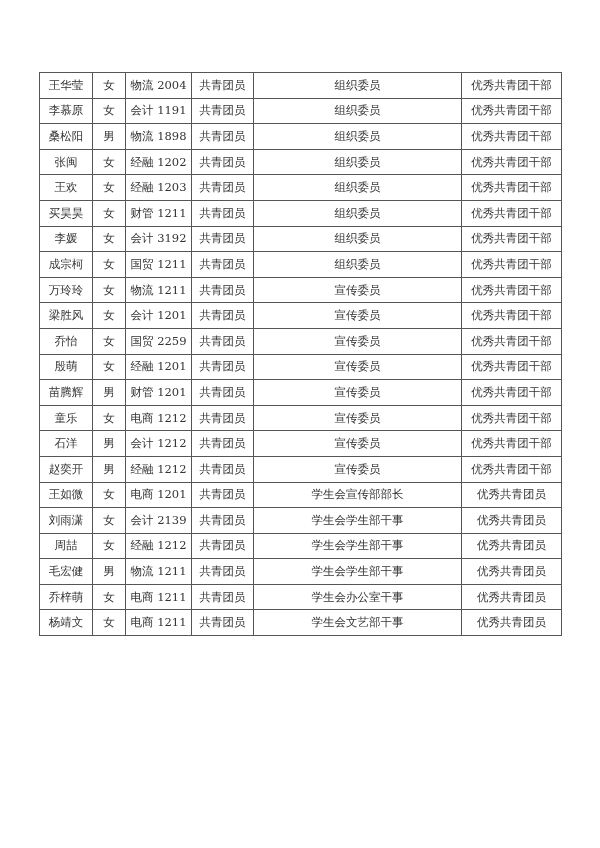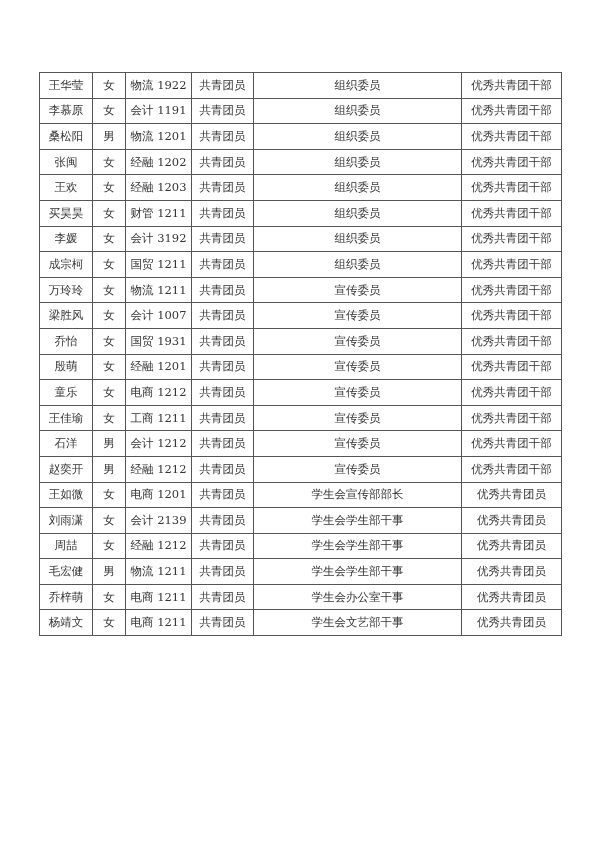--- a/index.html
+++ b/index.html
@@ -41,37 +41,37 @@
         <col class="c-gender">
         <col class="c-class">
         <col class="c-status">
         <col class="c-role">
         <col class="c-award">
     </colgroup>
     <tbody id="roster-body">
         <tr>
           <td>王华莹</td>
           <td>女</td>
-          <td>物流 1922</td>
+          <td>物流 2004</td>
           <td>共青团员</td>
           <td>组织委员</td>
           <td>优秀共青团干部</td>
         </tr>
         <tr>
           <td>李慕原</td>
           <td>女</td>
           <td>会计 1191</td>
           <td>共青团员</td>
           <td>组织委员</td>
           <td>优秀共青团干部</td>
         </tr>
         <tr>
           <td>桑松阳</td>
           <td>男</td>
-          <td>物流 1201</td>
+          <td>物流 1898</td>
           <td>共青团员</td>
           <td>组织委员</td>
           <td>优秀共青团干部</td>
         </tr>
         <tr>
           <td>张闽</td>
           <td>女</td>
           <td>经融 1202</td>
           <td>共青团员</td>
           <td>组织委员</td>
@@ -113,53 +113,53 @@
           <td>万玲玲</td>
           <td>女</td>
           <td>物流 1211</td>
           <td>共青团员</td>
           <td>宣传委员</td>
           <td>优秀共青团干部</td>
         </tr>
         <tr>
           <td>梁胜风</td>
           <td>女</td>
-          <td>会计 1007</td>
+          <td>会计 1201</td>
           <td>共青团员</td>
           <td>宣传委员</td>
           <td>优秀共青团干部</td>
         </tr>
         <tr>
           <td>乔怡</td>
           <td>女</td>
-          <td>国贸 1931</td>
+          <td>国贸 2259</td>
           <td>共青团员</td>
           <td>宣传委员</td>
           <td>优秀共青团干部</td>
         </tr>
         <tr>
           <td>殷萌</td>
           <td>女</td>
           <td>经融 1201</td>
           <td>共青团员</td>
           <td>宣传委员</td>
           <td>优秀共青团干部</td>
         </tr>
         <tr>
+          <td>苗腾辉</td>
+          <td>男</td>
+          <td>财管 1201</td>
+          <td>共青团员</td>
+          <td>宣传委员</td>
+          <td>优秀共青团干部</td>
+        </tr>
+        <tr>
           <td>童乐</td>
           <td>女</td>
           <td>电商 1212</td>
-          <td>共青团员</td>
-          <td>宣传委员</td>
-          <td>优秀共青团干部</td>
-        </tr>
-        <tr>
-          <td>王佳瑜</td>
-          <td>女</td>
-          <td>工商 1211</td>
           <td>共青团员</td>
           <td>宣传委员</td>
           <td>优秀共青团干部</td>
         </tr>
         <tr>
           <td>石洋</td>
           <td>男</td>
           <td>会计 1212</td>
           <td>共青团员</td>
           <td>宣传委员</td>

